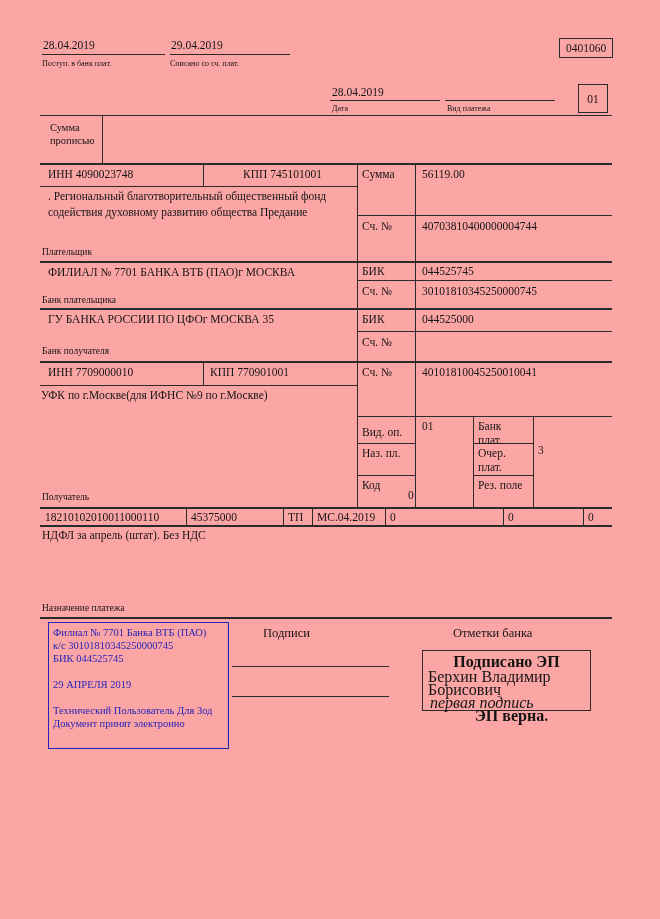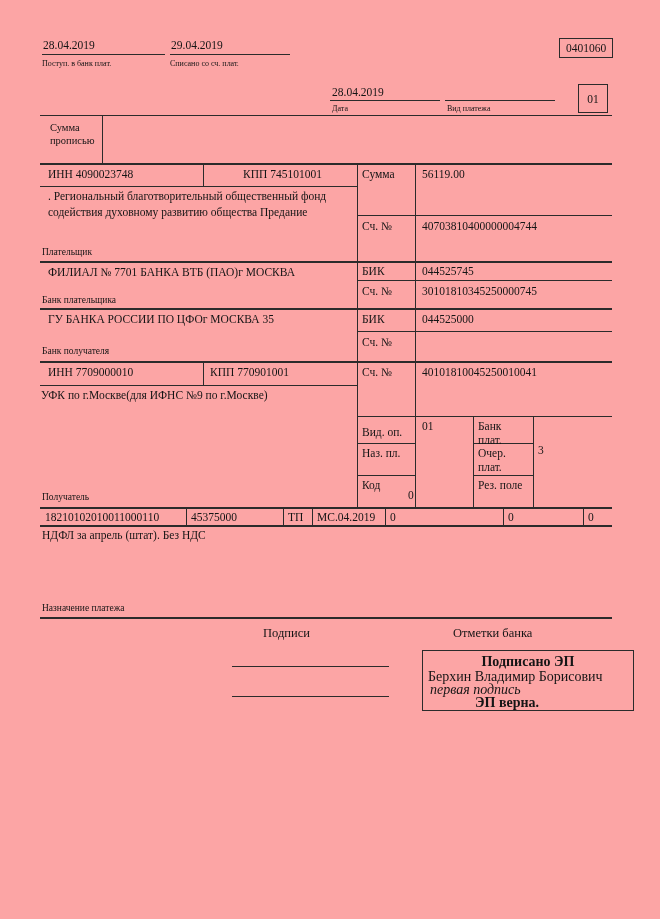--- a/index.html
+++ b/index.html
@@ -23,22 +23,22 @@
     position:absolute;border:1.5px solid #2b2b2b;font-size:11.5px;
     display:flex;align-items:center;justify-content:center;
   }
   .stamp{
     position:absolute;left:48px;top:622px;width:181px;height:127px;
     border:1.5px solid #2424b8;color:#2424b8;
     font-size:10.5px;line-height:13px;padding:3px 4px;box-sizing:border-box;
   }
   .stamp-line{min-height:13px;white-space:normal;}
   .esign{
-    position:absolute;left:422px;top:650px;width:212px;height:61px;
-    border:1px solid #2b2b2b;box-sizing:border-box;font-size:14px;line-height:13px;
+    position:absolute;left:422px;top:650px;width:169px;height:61px;
+    border:1px solid #2b2b2b;box-sizing:border-box;font-size:16px;line-height:13px;
   }
   .esign-title{text-align:center;font-weight:bold;margin-top:4px;}
   .esign-name{margin-left:5px;margin-top:2px;}
   .esign-sub{margin-left:7px;font-style:italic;}
   .esign-verified{margin-left:52px;font-weight:bold;}
   .heading{position:absolute;font-size:12.5px;}
 </style>
 </head>
 <body>
 
@@ -139,20 +139,30 @@
   <div class="txt" style="left:288px;top:510px;">ТП</div>
   <div class="txt" style="left:317px;top:510px;">МС.04.2019</div>
   <div class="txt" style="left:390px;top:510px;">0</div>
   <div class="txt" style="left:508px;top:510px;">0</div>
   <div class="txt" style="left:588px;top:510px;">0</div>
 
   <div class="txt" style="left:42px;top:528px;">НДФЛ за апрель (штат). Без НДС</div>
   <div class="txt sec" style="left:42px;top:603px;">Назначение платежа</div>
   <div class="hl bold" style="left:40px;top:617px;width:572px;"></div>
 
+  <div class="stamp">
+    <div class="stamp-line">Филиал № 7701 Банка ВТБ (ПАО)</div>
+    <div class="stamp-line">к/с 30101810345250000745</div>
+    <div class="stamp-line">БИК 044525745</div>
+    <div class="stamp-line"></div>
+    <div class="stamp-line">29 АПРЕЛЯ 2019</div>
+    <div class="stamp-line"></div>
+    <div class="stamp-line">Технический Пользователь Для Зод</div>
+    <div class="stamp-line">Документ принят электронно</div>
+  </div>
 
   <div class="heading" style="left:263px;top:626px;">Подписи</div>
   <div class="hl" style="left:232px;top:666px;width:157px;"></div>
   <div class="hl" style="left:232px;top:696px;width:157px;"></div>
 
   <div class="heading" style="left:453px;top:626px;">Отметки банка</div>
   <div class="esign">
     <div class="esign-title">Подписано ЭП</div>
     <div class="esign-name">Берхин Владимир Борисович</div>
     <div class="esign-sub">первая подпись</div>

